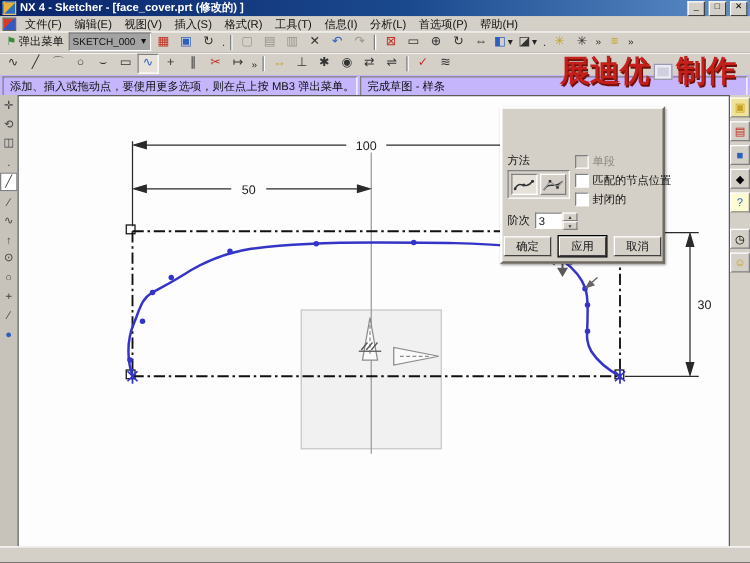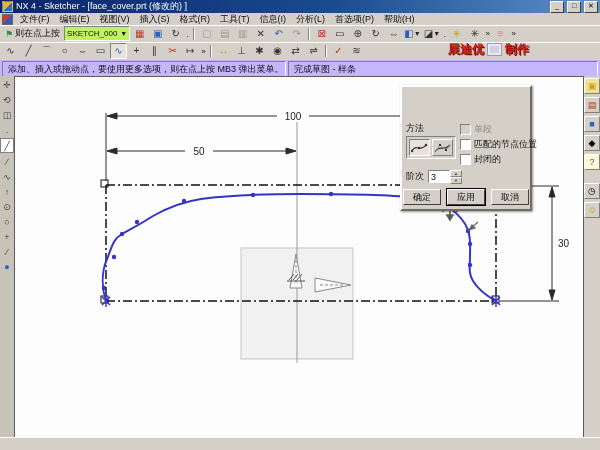--- a/index.html
+++ b/index.html
@@ -1,21 +1,21 @@
 <!DOCTYPE html>
 <html><head>
 <meta charset="utf-8">
 <style>
   html,body{margin:0;padding:0;background:#000;}
   #app{position:relative;width:600px;height:450px;overflow:hidden;background:#d4d0c8;
        font-family:"Liberation Sans","DejaVu Sans",sans-serif;-webkit-font-smoothing:none;}
   
   .titlebar{position:absolute;left:0;top:0;right:0;height:13px;display:flex;align-items:center;gap:3px;
     padding:0 2px;background:linear-gradient(90deg,#0a246a 0%,#1b4a8f 55%,#5f8fc9 100%);color:#fff;}
-  .titlebar .ttext{font-size:9px;font-weight:normal;white-space:nowrap;flex:1;overflow:hidden;}
+  .titlebar .ttext{font-size:9px;font-weight:bold;white-space:nowrap;flex:1;overflow:hidden;}
   .appicon{width:9px;height:9px;background:linear-gradient(135deg,#e8b23a 0 50%,#2b6fc0 50% 100%);border:1px solid #fff3;}
   .wbtn{width:12px;height:10px;background:#d4d0c8;border:1px solid;border-color:#fff #404040 #404040 #fff;
     font-size:7px;line-height:8px;text-align:center;color:#000;}
   
   .menubar{position:absolute;left:0;top:13px;right:0;height:12px;background:#d4d0c8;display:flex;align-items:center;
     font-size:9px;color:#111;border-bottom:6px solid #0f172a;}
   .docicon{width:9px;height:9px;margin:0 2px;background:linear-gradient(135deg,#d23a2a 0 45%,#3a56c0 45% 100%);border:1px solid #666;}
   .mitem{padding:0 5px;white-space:nowrap;}
   
   .tb{position:absolute;left:0;right:0;background:#d4d0c8;display:flex;align-items:center;gap:1px;padding:0 2px;
@@ -25,21 +25,21 @@
   .b{min-width:15px;height:14px;display:flex;align-items:center;justify-content:center;font-size:10px;color:#333;
     border:1px solid transparent;line-height:1;}
   .b.pressed{border:1px solid;border-color:#808080 #fff #fff #808080;background:#e6e2da;}
   .b.dis{color:#9a968e;}
   .sep{width:0;height:12px;border-left:1px solid #808080;border-right:1px solid #fff;margin:0 2px;}
   .dot{width:5px;font-size:9px;color:#333;text-align:center;}
   .chev{font-size:8px;color:#222;width:7px;text-align:center;}
   .red{color:#c03024;} .blu{color:#2b5fc0;} .yel{color:#c8a11e;} .grn{color:#3b8a3b;}
   .finish{display:flex;align-items:center;gap:2px;padding:0 3px;height:14px;font-size:9px;color:#111;}
   .combo{display:flex;align-items:center;height:13px;border:1px solid;border-color:#808080 #fff #fff #808080;
-    background:#bef264;font-size:8px;padding:0 2px;gap:3px;color:#111;}
+    background:#a3a3a3;font-size:8px;padding:0 2px;gap:3px;color:#111;}
   .combo .ar{font-size:7px;}
   
   .prompt{position:absolute;left:0;top:60px;right:0;height:16px;background:#c4b5fd;display:flex;gap:2px;padding:1px 2px;}
   .pcell{border:1px solid;border-color:#808080 #fff #fff #808080;font-size:9px;color:#111;display:flex;
     align-items:center;padding:0 5px;white-space:nowrap;overflow:hidden;}
   .pcell.l{width:272px;} .pcell.r{flex:1;}
   
   .ltb{position:absolute;left:0;top:76px;bottom:12px;width:14px;background:#c7c3bb;display:flex;flex-direction:column;
     align-items:center;padding-top:2px;border-right:1px solid #888;}
   .lb{width:12px;height:13px;display:flex;align-items:center;justify-content:center;font-size:9px;color:#444;margin-bottom:2px;}
@@ -79,21 +79,21 @@
     font-size:9px;display:flex;align-items:center;padding-left:2px;}
   .spinbtns{display:flex;flex-direction:column;}
   .spinbtns span{width:10px;height:6px;background:#d4d0c8;border:1px solid;border-color:#fff #808080 #808080 #fff;
     font-size:4px;line-height:5px;text-align:center;color:#333;}
   .dbtns{display:flex;justify-content:center;gap:6px;margin-top:6px;}
   .dbtn{min-width:30px;height:14px;background:#d4d0c8;border:1px solid;border-color:#fff #404040 #404040 #fff;
     font-size:9px;display:flex;align-items:center;justify-content:center;padding:0 3px;}
   .dbtn.def{outline:1px solid #000;}
   
   .wm{position:absolute;left:448px;top:41px;z-index:9;display:flex;align-items:center;gap:3px;
-    color:#c41f1a;font-size:12px;font-weight:bold;text-shadow:1px 1px 0 #701008;white-space:nowrap;}
+    color:#c41f1a;font-size:24px;font-weight:bold;text-shadow:1px 1px 0 #701008;white-space:nowrap;}
   .wmico{width:13px;height:11px;background:#cfcfdf;border:1px solid #9a9ab2;box-shadow:inset 0 0 0 2px #eaeaf4;}
 </style>
 </head>
 <body>
 
 <div id="app">
 
   <div class="titlebar">
     <span class="appicon"></span>
     <span class="ttext">NX 4 - Sketcher - [face_cover.prt (修改的) ]</span>
@@ -112,21 +112,21 @@
     <span class="mitem">工具(T)</span>
     <span class="mitem">信息(I)</span>
     <span class="mitem">分析(L)</span>
     <span class="mitem">首选项(P)</span>
     <span class="mitem">帮助(H)</span>
   </div>
 
   <div id="tb1" class="tb">
     <div class="finish">
       <span class="grn">⚑</span>
-      <span>则在点上按</span>
+      <span>弹出菜单</span>
     </div>
     <div class="combo">
       <span>SKETCH_000</span>
       <span class="ar">▼</span>
     </div>
     <div class="b">
         <span class="red">▦</span>
       </div>
     <div class="b">
         <span class="blu">▣</span>

